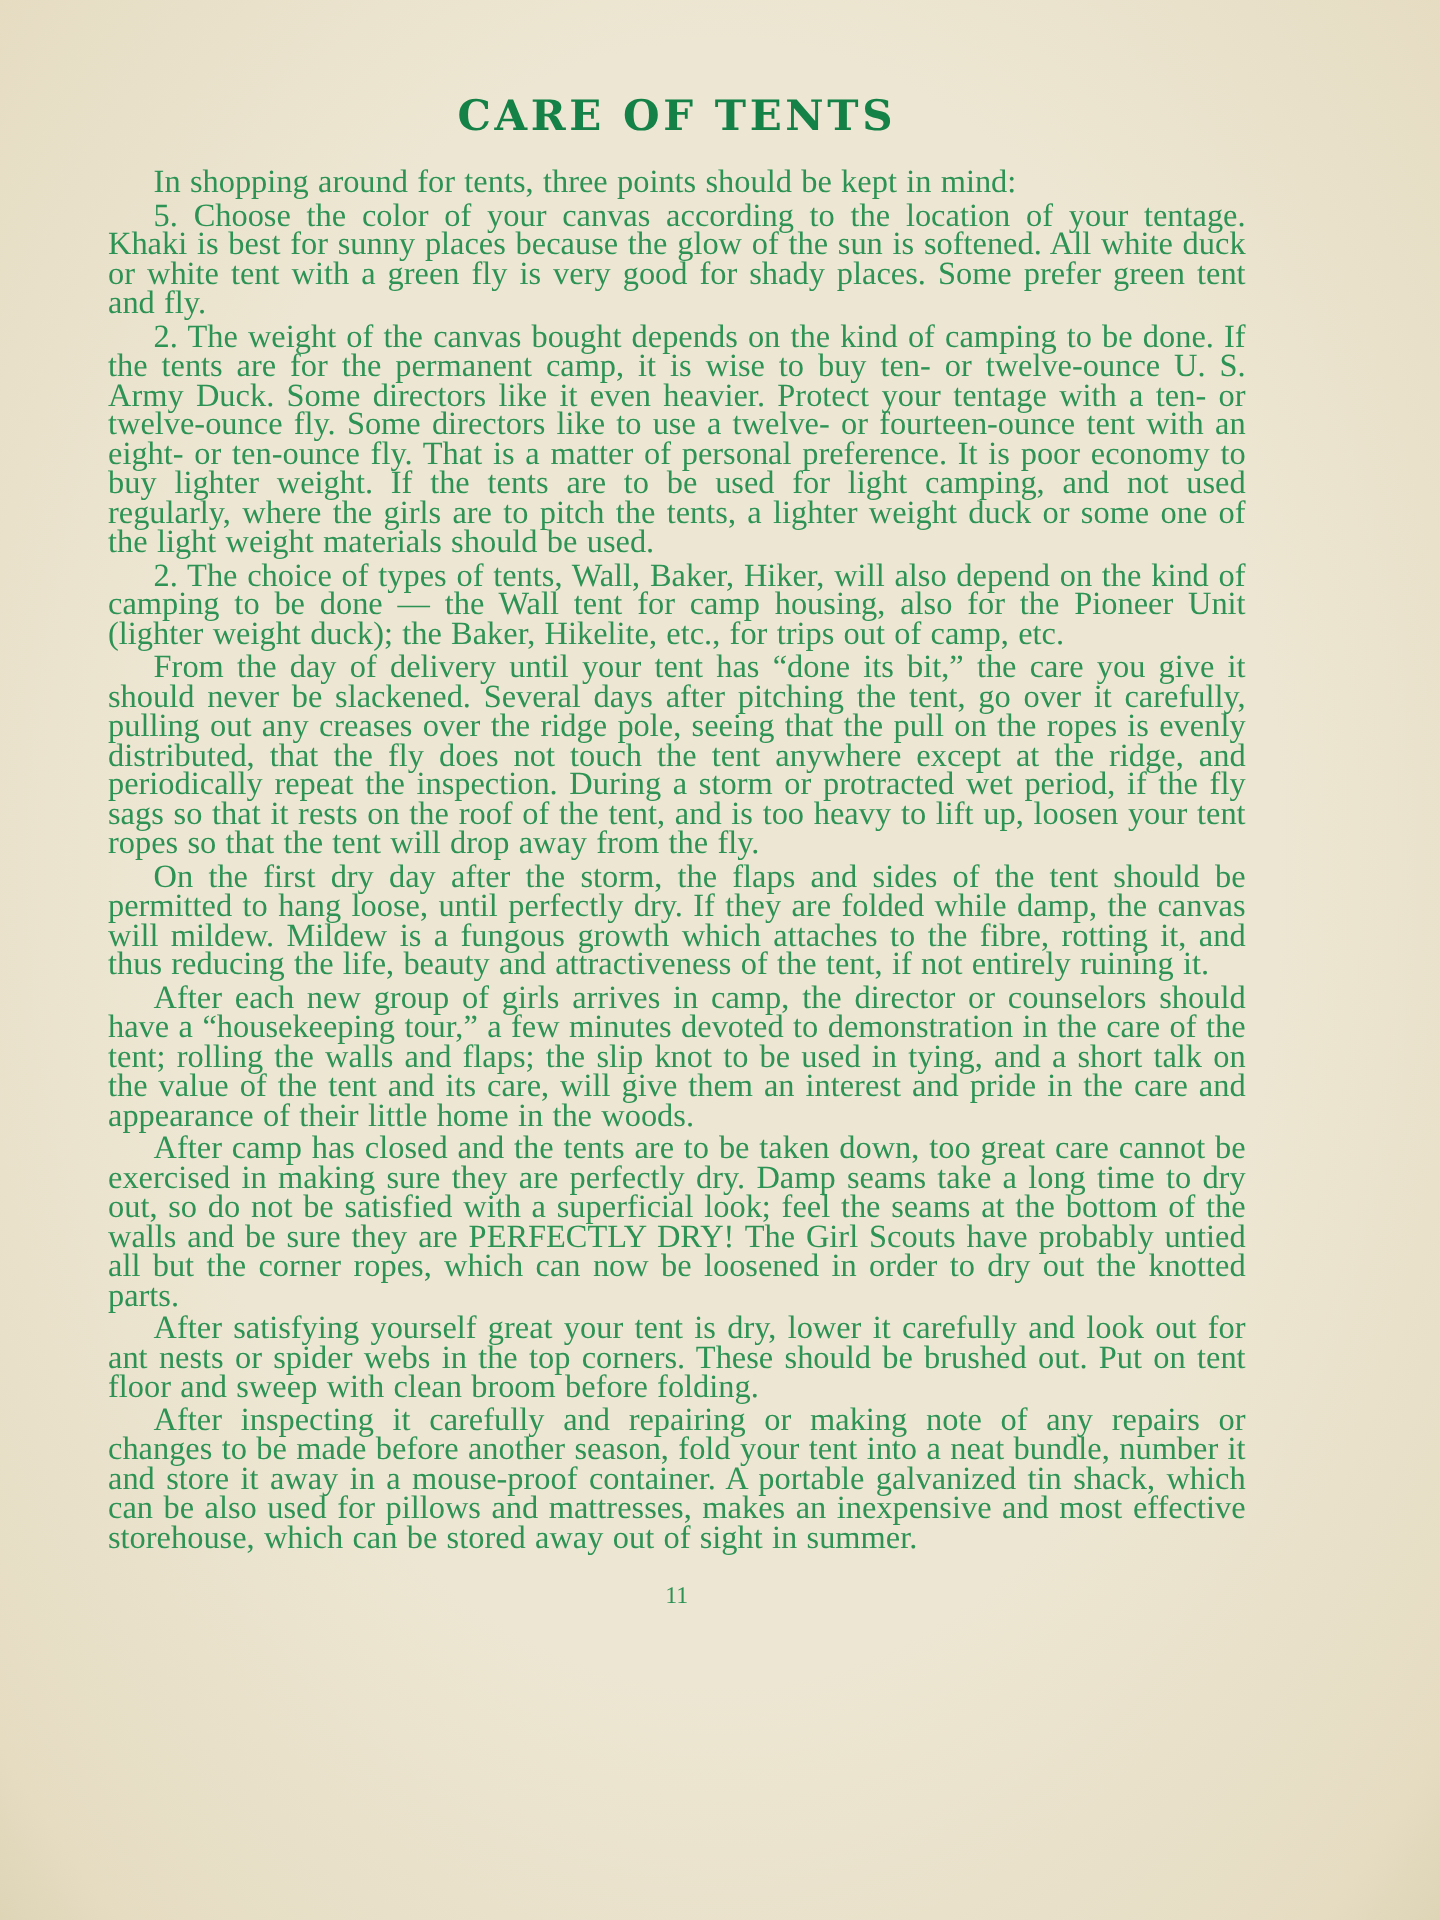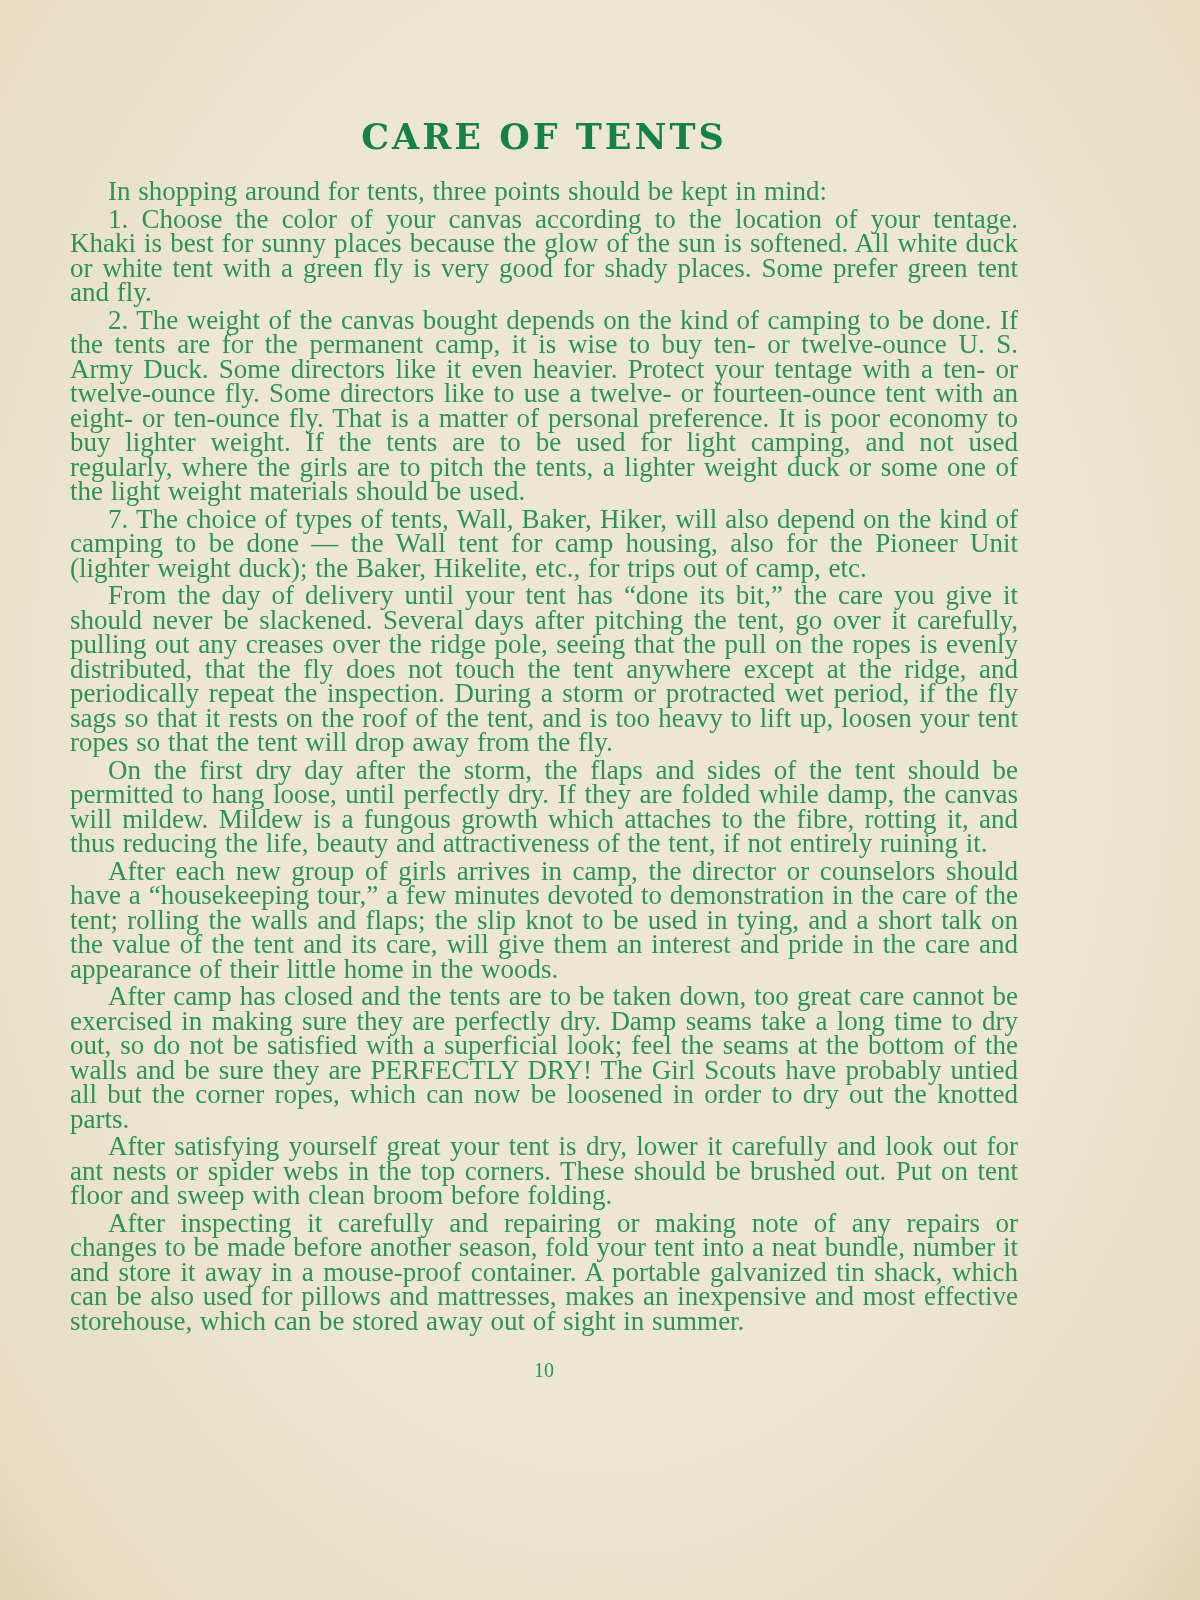--- a/index.html
+++ b/index.html
@@ -9,22 +9,22 @@
   body {
     width: 1200px;
     height: 1600px;
     overflow: hidden;
     background-color: #e9e1ca;
     background-image: radial-gradient(ellipse at 50% 45%, #ede6d2 55%, #e5dcc2 92%, #ded4b6 100%);
     font-family: "Liberation Serif", "DejaVu Serif", serif;
   }
   .page {
     width: 948px;
-    margin-left: 70px;
-    padding-top: 116px;
+    margin-left: 90px;
+    padding-top: 76px;
     color: #2d9355;
   }
   .title {
     margin: 0 0 22px 0;
     text-align: center;
     font-family: "DejaVu Serif", "Liberation Serif", serif;
     font-size: 35px;
     font-weight: 700;
     letter-spacing: 3px;
     color: #148247;
@@ -45,25 +45,25 @@
   }
 </style>
 </head>
 <body>
 
 <div class="page">
   <h1 class="title">CARE OF TENTS</h1>
 
   <div class="body-text">
     <p>In shopping around for tents, three points should be kept in mind:</p>
-    <p>1. Choose the color of your canvas according to the location of your tentage. Khaki is best for sunny places because the glow of the sun is softened. All white duck or white tent with a green fly is very good for shady places. Some prefer green tent and fly.</p>
+    <p>5. Choose the color of your canvas according to the location of your tentage. Khaki is best for sunny places because the glow of the sun is softened. All white duck or white tent with a green fly is very good for shady places. Some prefer green tent and fly.</p>
     <p>2. The weight of the canvas bought depends on the kind of camping to be done. If the tents are for the permanent camp, it is wise to buy ten- or twelve-ounce U. S. Army Duck. Some directors like it even heavier. Protect your tentage with a ten- or twelve-ounce fly. Some directors like to use a twelve- or fourteen-ounce tent with an eight- or ten-ounce fly. That is a matter of personal preference. It is poor economy to buy lighter weight. If the tents are to be used for light camping, and not used regularly, where the girls are to pitch the tents, a lighter weight duck or some one of the light weight materials should be used.</p>
-    <p>7. The choice of types of tents, Wall, Baker, Hiker, will also depend on the kind of camping to be done — the Wall tent for camp housing, also for the Pioneer Unit (lighter weight duck); the Baker, Hikelite, etc., for trips out of camp, etc.</p>
+    <p>2. The choice of types of tents, Wall, Baker, Hiker, will also depend on the kind of camping to be done — the Wall tent for camp housing, also for the Pioneer Unit (lighter weight duck); the Baker, Hikelite, etc., for trips out of camp, etc.</p>
     <p>From the day of delivery until your tent has “done its bit,” the care you give it should never be slackened. Several days after pitching the tent, go over it carefully, pulling out any creases over the ridge pole, seeing that the pull on the ropes is evenly distributed, that the fly does not touch the tent anywhere except at the ridge, and periodically repeat the inspection. During a storm or protracted wet period, if the fly sags so that it rests on the roof of the tent, and is too heavy to lift up, loosen your tent ropes so that the tent will drop away from the fly.</p>
     <p>On the first dry day after the storm, the flaps and sides of the tent should be permitted to hang loose, until perfectly dry. If they are folded while damp, the canvas will mildew. Mildew is a fungous growth which attaches to the fibre, rotting it, and thus reducing the life, beauty and attractiveness of the tent, if not entirely ruining it.</p>
     <p>After each new group of girls arrives in camp, the director or counselors should have a “housekeeping tour,” a few minutes devoted to demonstration in the care of the tent; rolling the walls and flaps; the slip knot to be used in tying, and a short talk on the value of the tent and its care, will give them an interest and pride in the care and appearance of their little home in the woods.</p>
     <p>After camp has closed and the tents are to be taken down, too great care cannot be exercised in making sure they are perfectly dry. Damp seams take a long time to dry out, so do not be satisfied with a superficial look; feel the seams at the bottom of the walls and be sure they are PERFECTLY DRY! The Girl Scouts have probably untied all but the corner ropes, which can now be loosened in order to dry out the knotted parts.</p>
     <p>After satisfying yourself great your tent is dry, lower it carefully and look out for ant nests or spider webs in the top corners. These should be brushed out. Put on tent floor and sweep with clean broom before folding.</p>
     <p>After inspecting it carefully and repairing or making note of any repairs or changes to be made before another season, fold your tent into a neat bundle, number it and store it away in a mouse-proof container. A portable galvanized tin shack, which can be also used for pillows and mattresses, makes an inexpensive and most effective storehouse, which can be stored away out of sight in summer.</p>
   </div>
 
-  <div class="page-number">10</div>
+  <div class="page-number">11</div>
 </div>
 
 </body></html>

